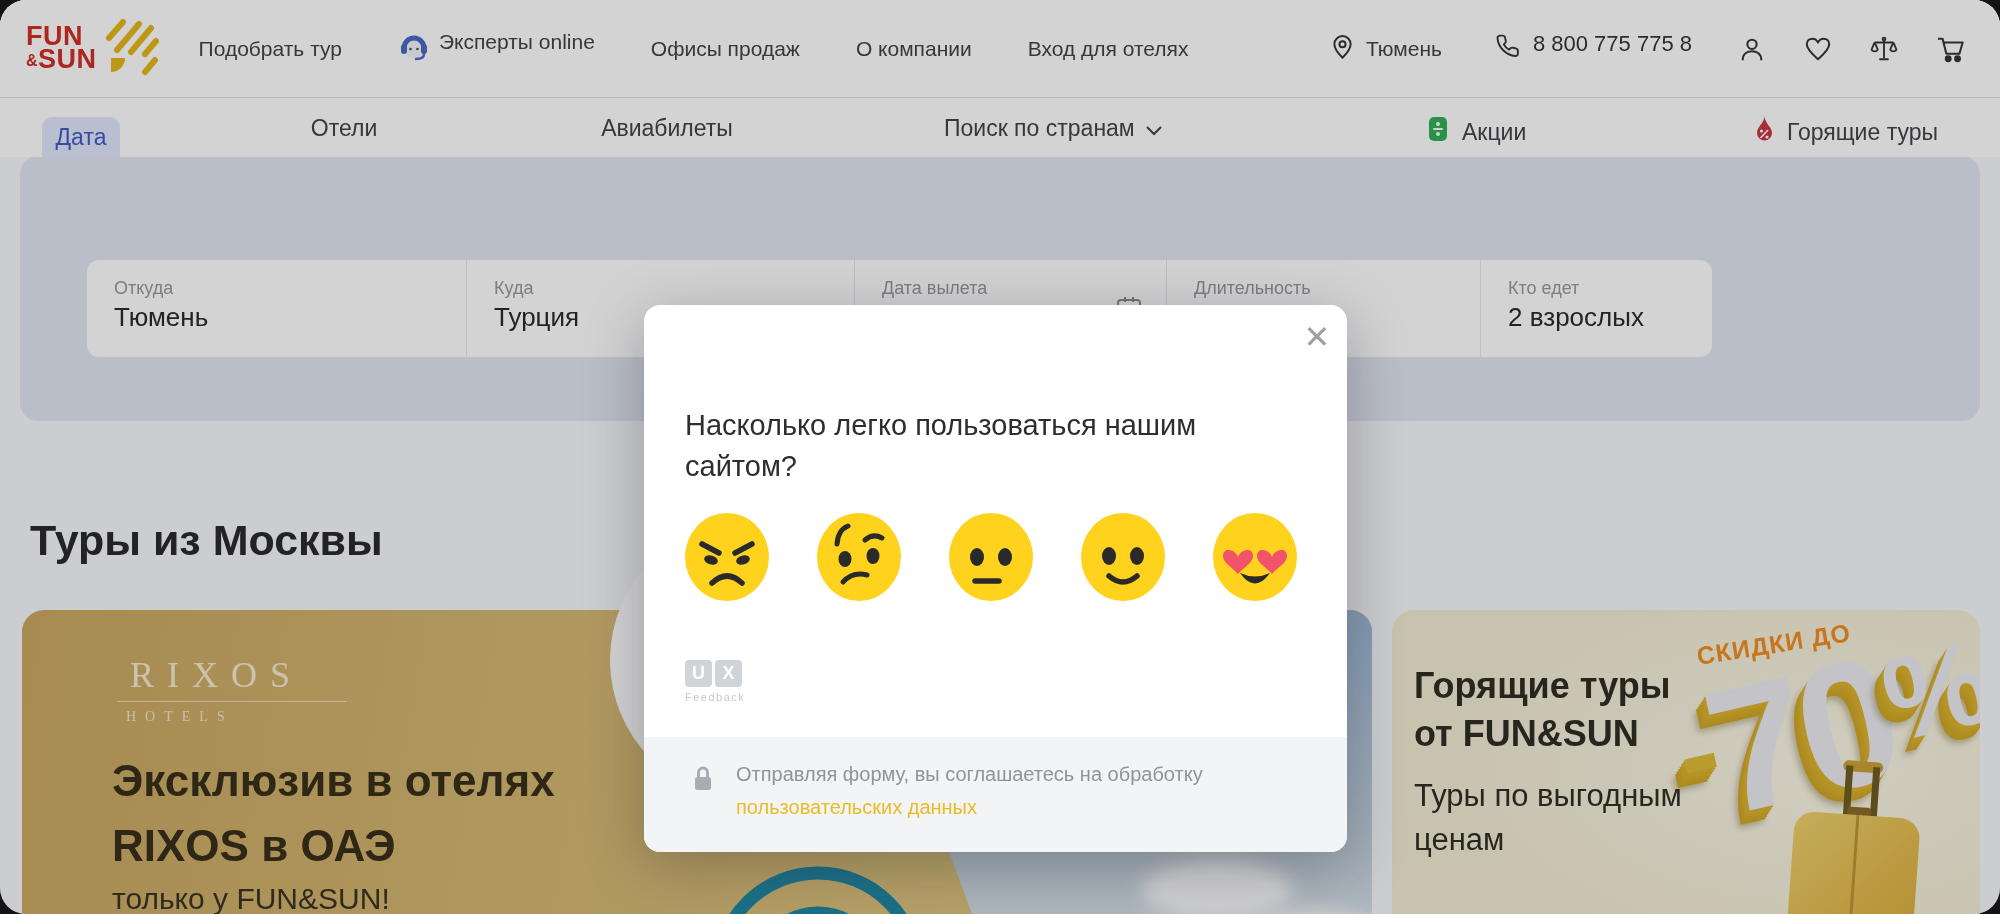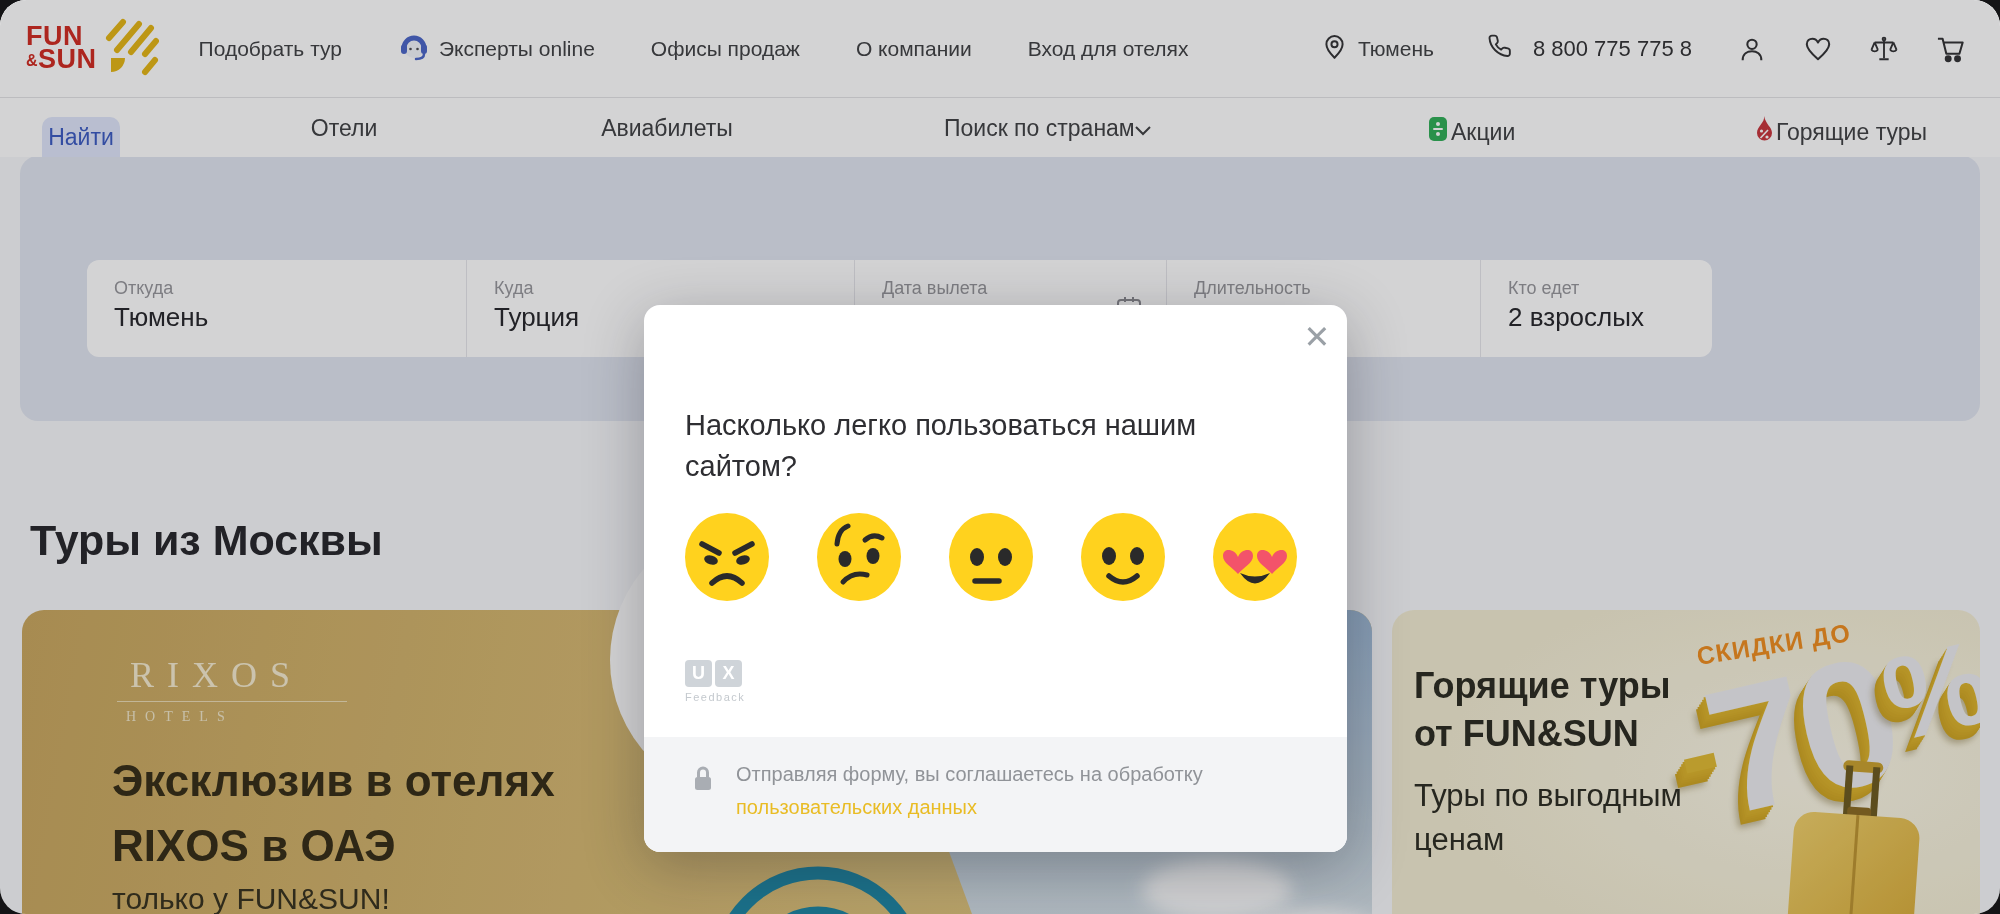--- a/index.html
+++ b/index.html
@@ -5,33 +5,33 @@
   html,body{margin:0;padding:0}
   body{background:#141416;width:2000px;height:914px;overflow:hidden;font-family:"Liberation Sans",sans-serif}
   .stage{position:relative;width:2000px;height:914px;background:#f7f8fa;border-radius:26px;overflow:hidden}
 
   
   .topbar{position:absolute;top:0;left:0;right:0;height:97px;background:#fff;display:flex;align-items:center;padding:0 36px 0 26px;box-sizing:border-box;z-index:10}
   .logo{display:flex;align-items:center}
   .logo-txt{font-weight:800;color:#d02a20;font-size:27px;line-height:23px;letter-spacing:.5px}
   .logo-amp{font-size:16px;vertical-align:2px}
   .nav{display:flex;gap:56px;margin-left:40px;font-size:21px;color:#3f4043;align-items:center}
-  .nav-item{display:flex;align-items:center;gap:9px;cursor:pointer;white-space:nowrap}
+  .nav-item{display:flex;gap:9px;cursor:pointer;white-space:nowrap}
   .right-cluster{margin-left:auto;display:flex;align-items:center}
   .loc{display:flex;align-items:center;gap:10px;font-size:21px;color:#3f4043;cursor:pointer}
-  .phone{display:flex;align-items:center;gap:20px;font-size:22px;color:#323234;margin-left:52px;cursor:pointer}
+  .phone{display:flex;align-items:flex-start;gap:12px;font-size:22px;color:#323234;margin-left:52px;cursor:pointer}
   .hicons{display:flex;align-items:center;gap:38px;margin-left:46px}
   .hicon{width:28px;height:28px;cursor:pointer}
 
   
   .tabsrow{position:absolute;top:97px;left:0;right:0;height:59px;background:#fff;border-top:1px solid #e3e3e6;z-index:9}
   .tab{position:absolute;font-size:23px;color:#3f4043;cursor:pointer;top:17px;white-space:nowrap}
   .tab-active{left:42px;top:19px;width:78px;height:40px;background:#dfe6fa;border-radius:10px 10px 0 0;color:#3b5ac2;display:flex;align-items:center;justify-content:center;font-size:23px;position:absolute;cursor:pointer}
   .tab-c{transform:translateX(-50%)}
-  .tab-flex{display:flex;align-items:center;}
+  .tab-flex{display:flex;align-items:center;gap:11px}
 
   
   .panel{position:absolute;left:20px;top:156px;width:1960px;height:265px;background:#e0e5f0;border-radius:18px;z-index:5}
   .fields{position:absolute;left:67px;top:104px;height:97px;display:flex;background:#fff;border-radius:12px}
   .field{position:relative;box-sizing:border-box;padding:18px 0 0 27px;border-right:1px solid #e6e6ea;cursor:pointer}
   .field:last-child{border-right:none}
   .f-lbl{font-size:18px;color:#96969b}
   .f-val{position:absolute;top:42px;left:27px;font-size:26px;color:#26262a;white-space:nowrap}
   .cal{position:absolute;right:22px;top:33px}
   .find{position:absolute;left:1712px;top:104px;width:187px;height:97px;background:#fdd813;border:none;border-radius:10px;font-size:27px;color:#26260f;font-weight:600;cursor:pointer;font-family:"Liberation Sans",sans-serif}
@@ -181,21 +181,21 @@
             <circle cx="13" cy="25.5" r="2.6" fill="#323234"></circle>
               <circle cx="23" cy="25.5" r="2.6" fill="#323234"></circle>
           </svg>
         </span>
       </div>
     </div>
   </header>
 
   <div class="tabsrow">
     <div class="tab-active">
-        <span>Найти</span>
+        <span>Дата</span>
       </div>
     <div class="tab tab-c" style="left:344px"><span>Отели</span></div>
     <div class="tab tab-c" style="left:667px"><span>Авиабилеты</span></div>
     <div class="tab tab-flex" style="left:944px">
       <span>Поиск по странам</span>
       <span>
         <svg width="16" height="10" viewBox="0 0 16 10" fill="none" stroke="#3f4043" stroke-width="2">
             <path d="M1 1 L8 8 L15 1"></path>
           </svg>
       </span>

